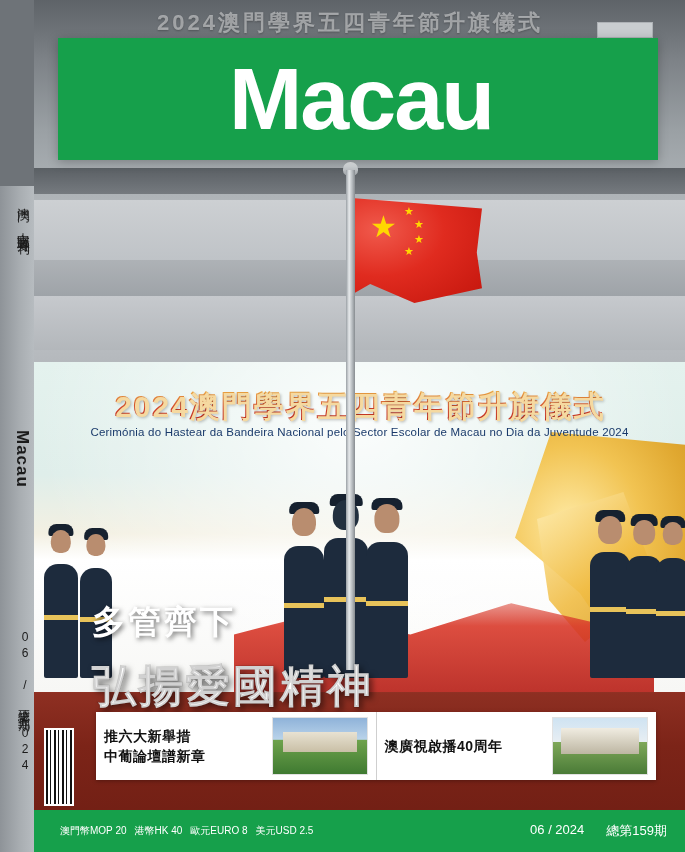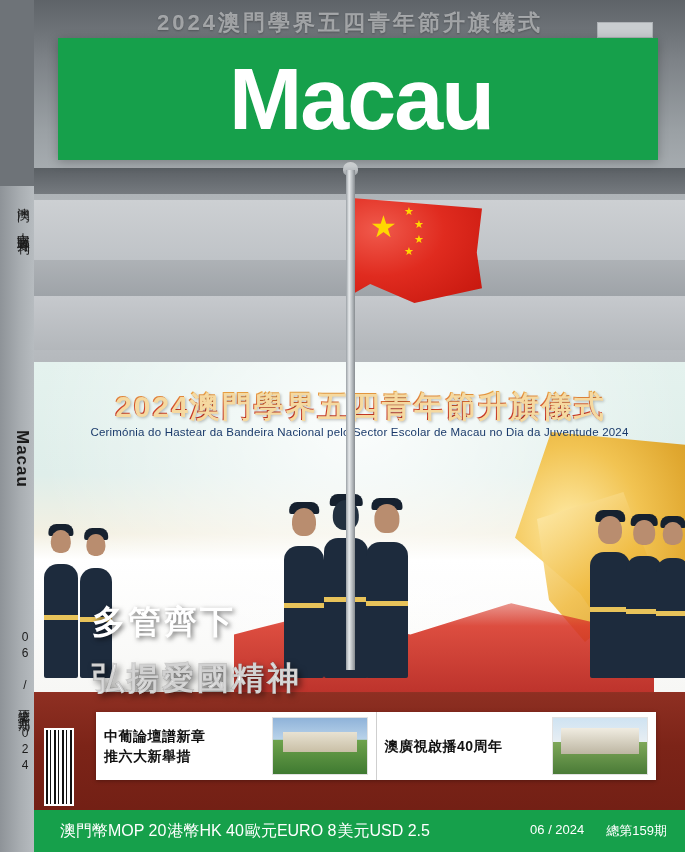--- a/index.html
+++ b/index.html
@@ -366,21 +366,21 @@
   }
   .hl-1 {
     font-size: 33px;
     font-weight: bold;
     color: #ffffff;
     letter-spacing: 3px;
     text-shadow: 2px 2px 5px rgba(0,0,0,.55);
     margin-bottom: 12px;
   }
   .hl-2 {
-    font-size: 32px;
+    font-size: 44px;
     font-weight: bold;
     color: #ffffff;
     letter-spacing: 3px;
     text-shadow: 3px 3px 6px rgba(0,0,0,.6);
     -webkit-text-stroke: 1px rgba(0,0,0,.18);
   }
 
   
   .teasers {
     position: absolute;
@@ -444,22 +444,22 @@
     color: #ffffff;
     display: flex;
     align-items: center;
     justify-content: space-between;
     padding: 0 18px 0 26px;
     z-index: 26;
     box-sizing: border-box;
   }
   .prices {
     display: flex;
-    gap: 1px;
-    font-size: 16px;
+    gap: 8px;
+    font-size: 10px;
     align-items: center;
   }
   .issue-info {
     display: flex;
     gap: 22px;
     font-size: 13px;
   }
   
   .barcode {
     position: absolute;
@@ -571,22 +571,22 @@
   </div>
 
   <div class="headline">
     <div class="hl-1">多管齊下</div>
     <div class="hl-2">弘揚愛國精神</div>
   </div>
 
   <div class="teasers">
     <div class="teaser">
       <div class="teaser-text">
+        <div>推六大新舉措</div>
         <div>中葡論壇譜新章</div>
-        <div>推六大新舉措</div>
       </div>
       <div class="teaser-thumb thumb-a"></div>
     </div>
     <div class="teaser">
       <div class="teaser-text">
         <div>澳廣視啟播40周年</div>
       </div>
       <div class="teaser-thumb thumb-b"></div>
     </div>
   </div>

